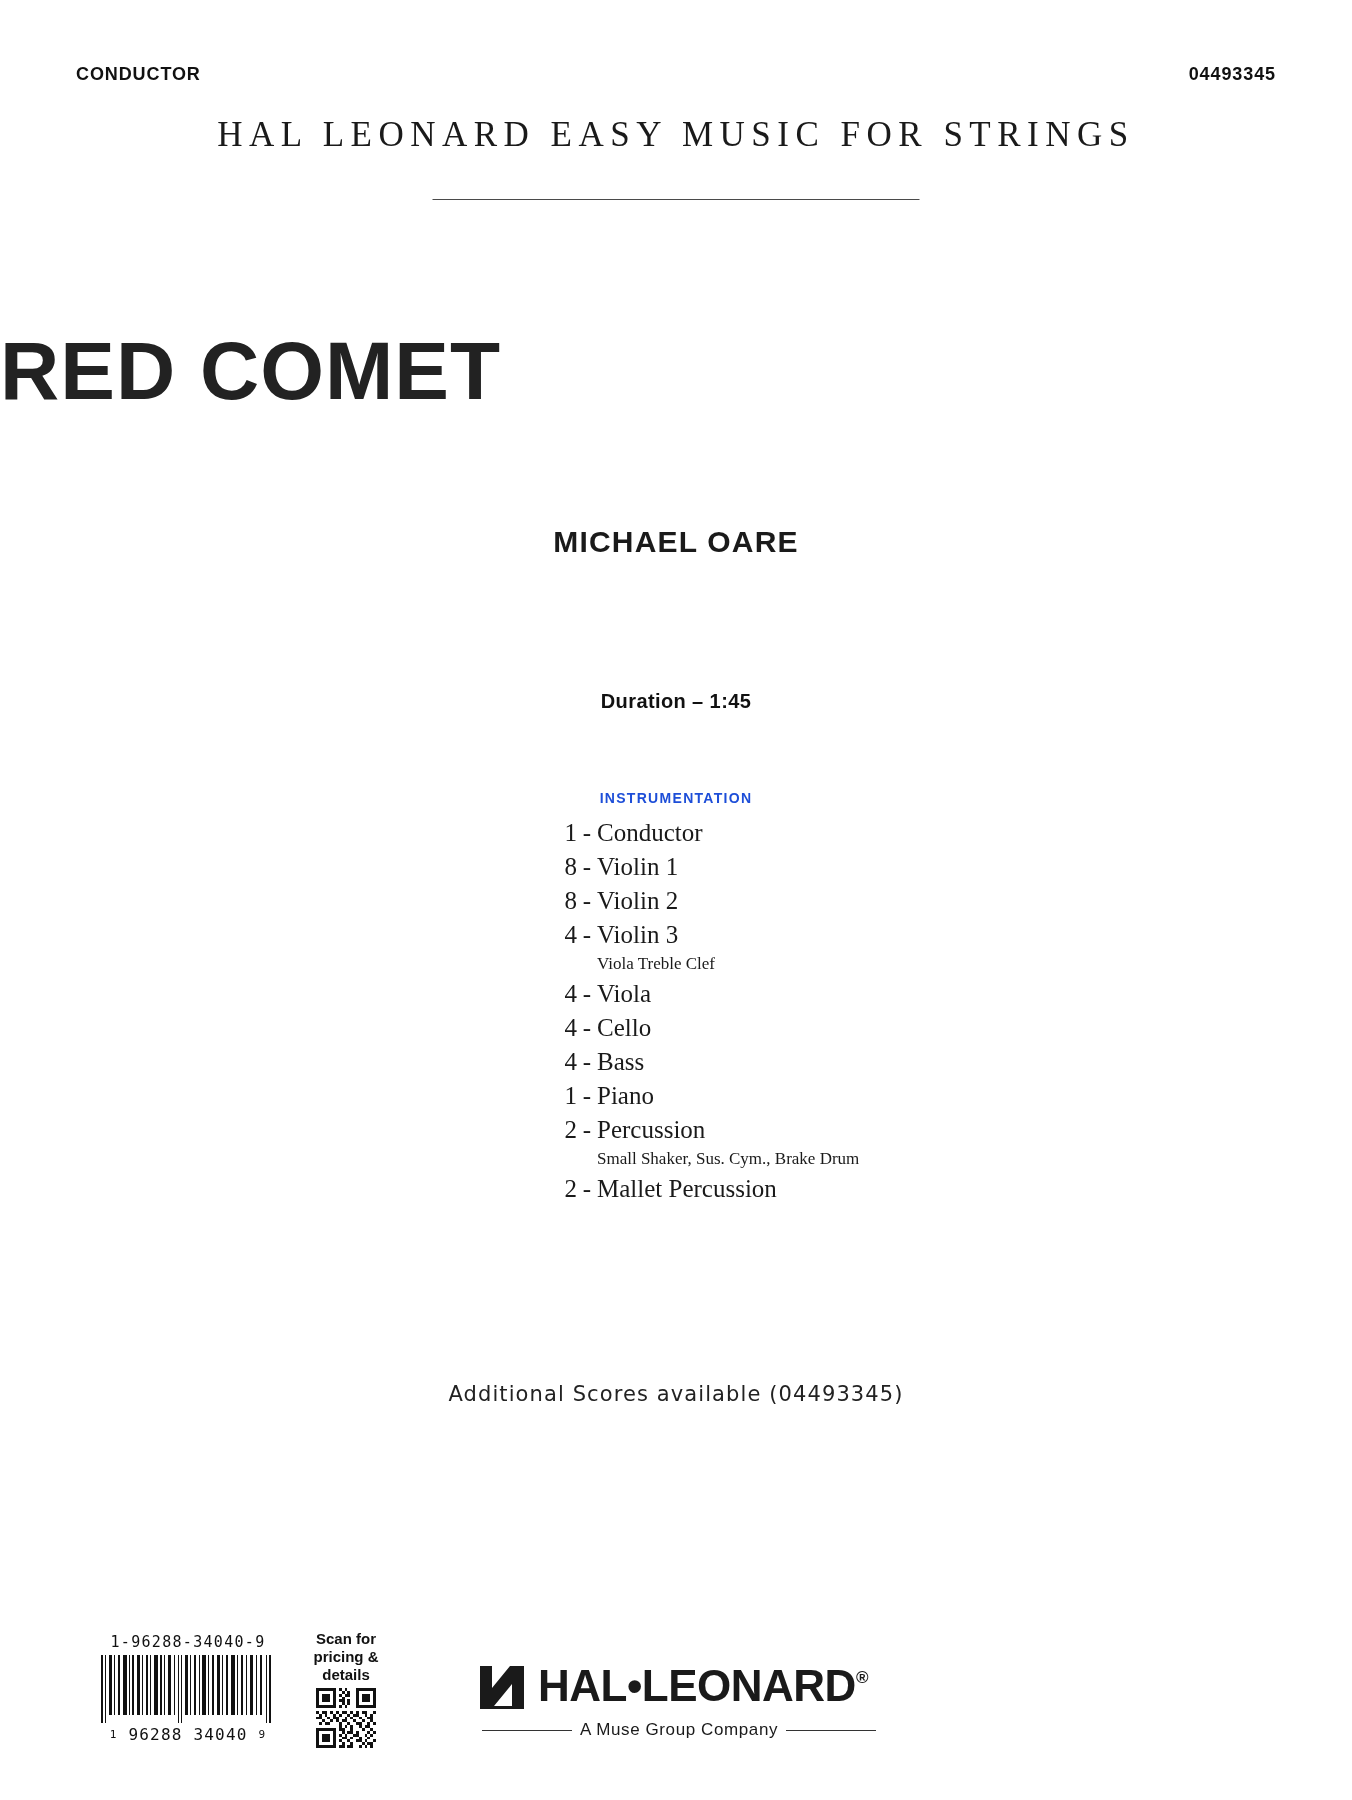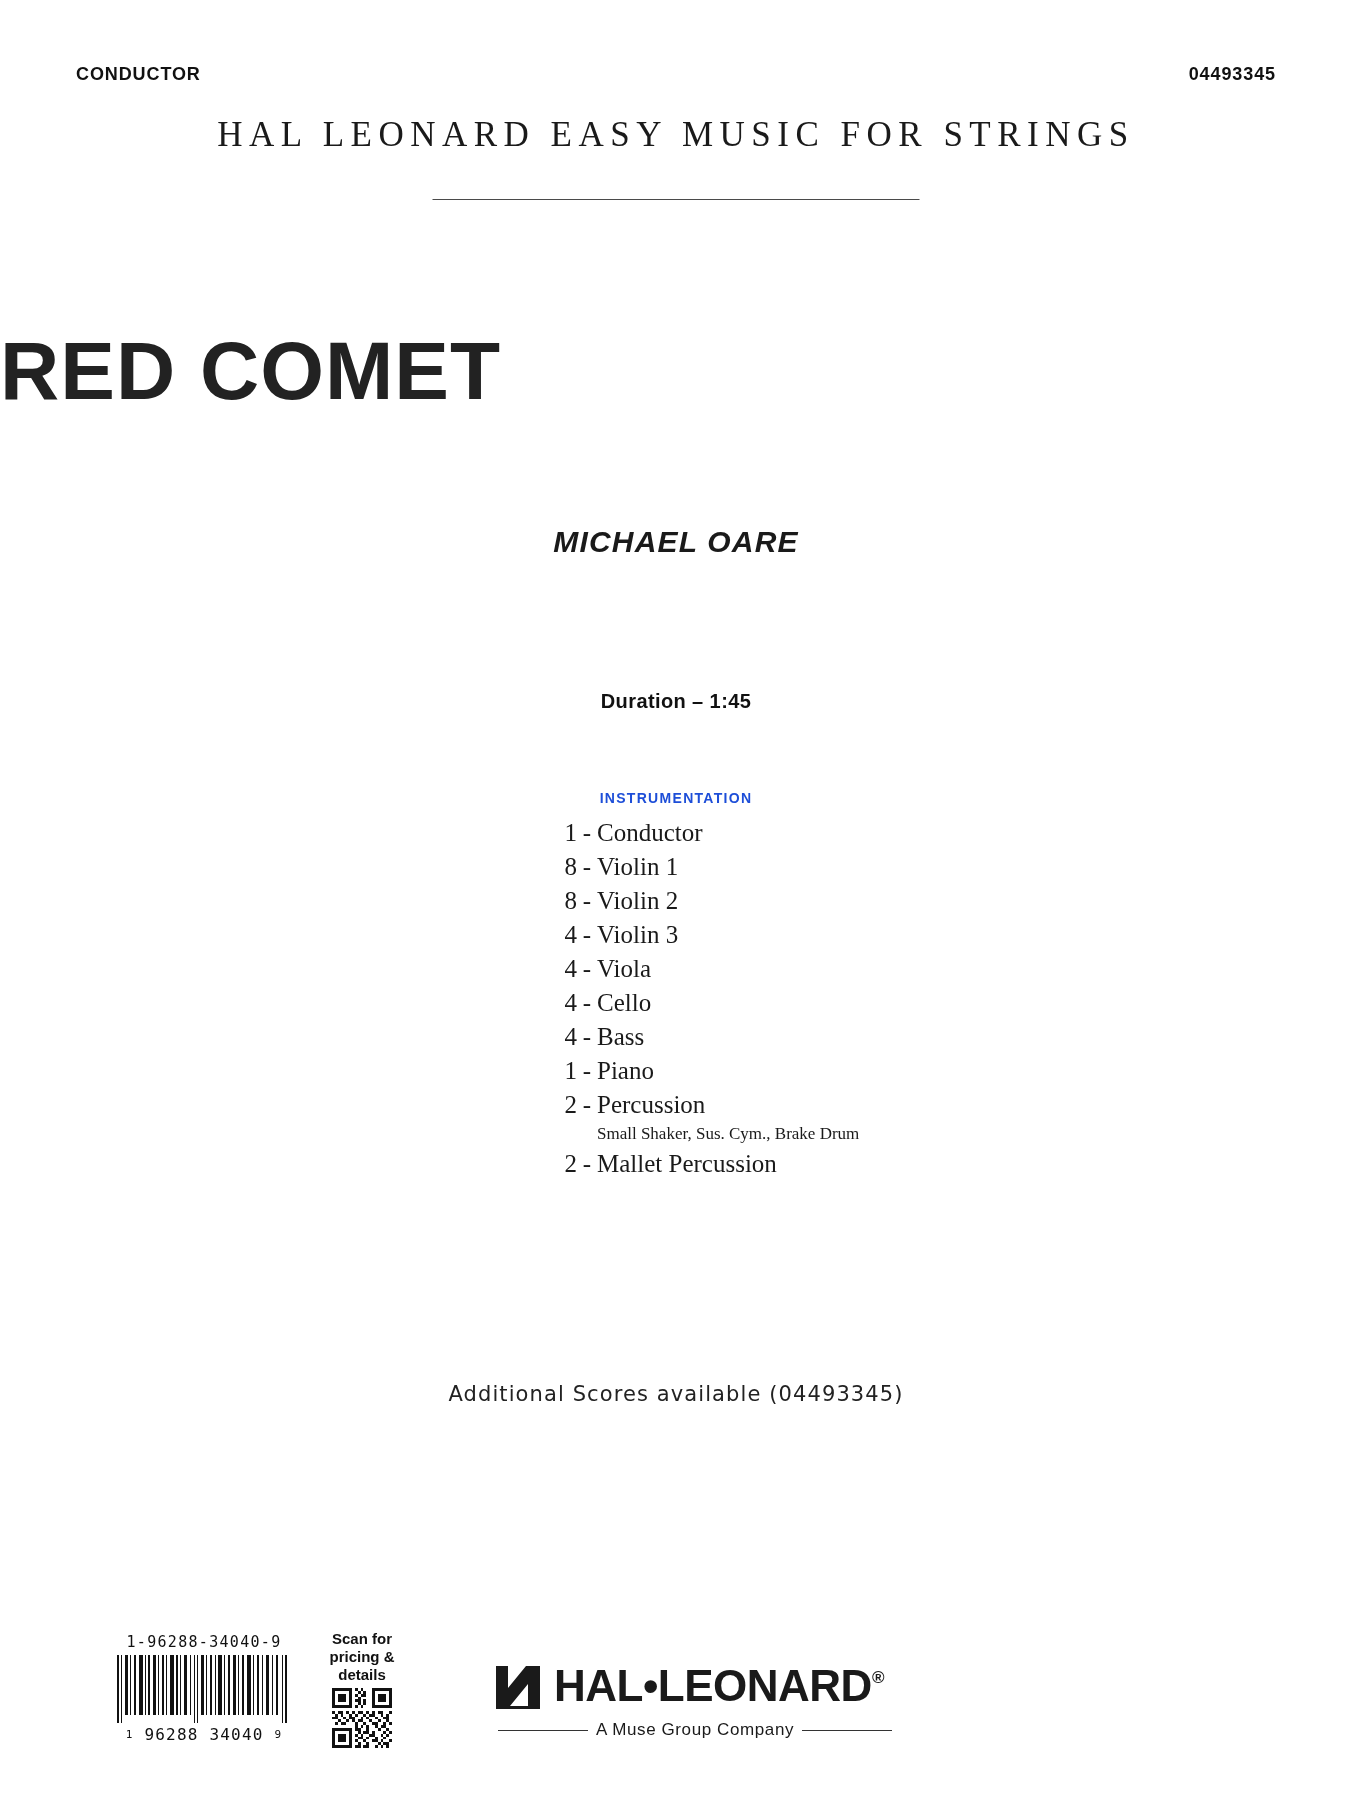--- a/index.html
+++ b/index.html
@@ -80,21 +80,20 @@
   .composer {
     position: absolute;
     top: 525px;
     left: 0;
     right: 0;
     text-align: center;
     font-size: 30px;
     font-weight: 700;
     letter-spacing: 1.2px;
     color: #1a1a1a;
-    font-style: italic;
   }
   .duration {
     position: absolute;
     top: 690px;
     left: 0;
     right: 0;
     text-align: center;
     font-size: 20px;
     font-weight: 700;
     letter-spacing: 0.4px;
@@ -154,21 +153,21 @@
     text-align: center;
     font-size: 21px;
     letter-spacing: 1.1px;
     color: #222;
     font-family: "DejaVu Sans", sans-serif;
   }
 
   
   .footer {
     position: absolute;
-    left: 16px;
+    left: 0;
     right: 0;
     bottom: 0;
     height: 260px;
   }
 
   
   .barcode-wrap {
     position: absolute;
     left: 88px;
     bottom: 56px;
@@ -302,20 +301,21 @@
       <span class="instr-qty">8</span><span class="instr-dash">-</span><span>Violin 1</span>
     </div>
 
     <div class="instr-row">
       <span class="instr-qty">8</span><span class="instr-dash">-</span><span>Violin 2</span>
     </div>
 
     <div class="instr-row">
       <span class="instr-qty">4</span><span class="instr-dash">-</span><span>Violin 3</span>
     </div>
+    <div class="instr-sub">Viola Treble Clef</div>
 
     <div class="instr-row">
       <span class="instr-qty">4</span><span class="instr-dash">-</span><span>Viola</span>
     </div>
 
     <div class="instr-row">
       <span class="instr-qty">4</span><span class="instr-dash">-</span><span>Cello</span>
     </div>
 
     <div class="instr-row">

